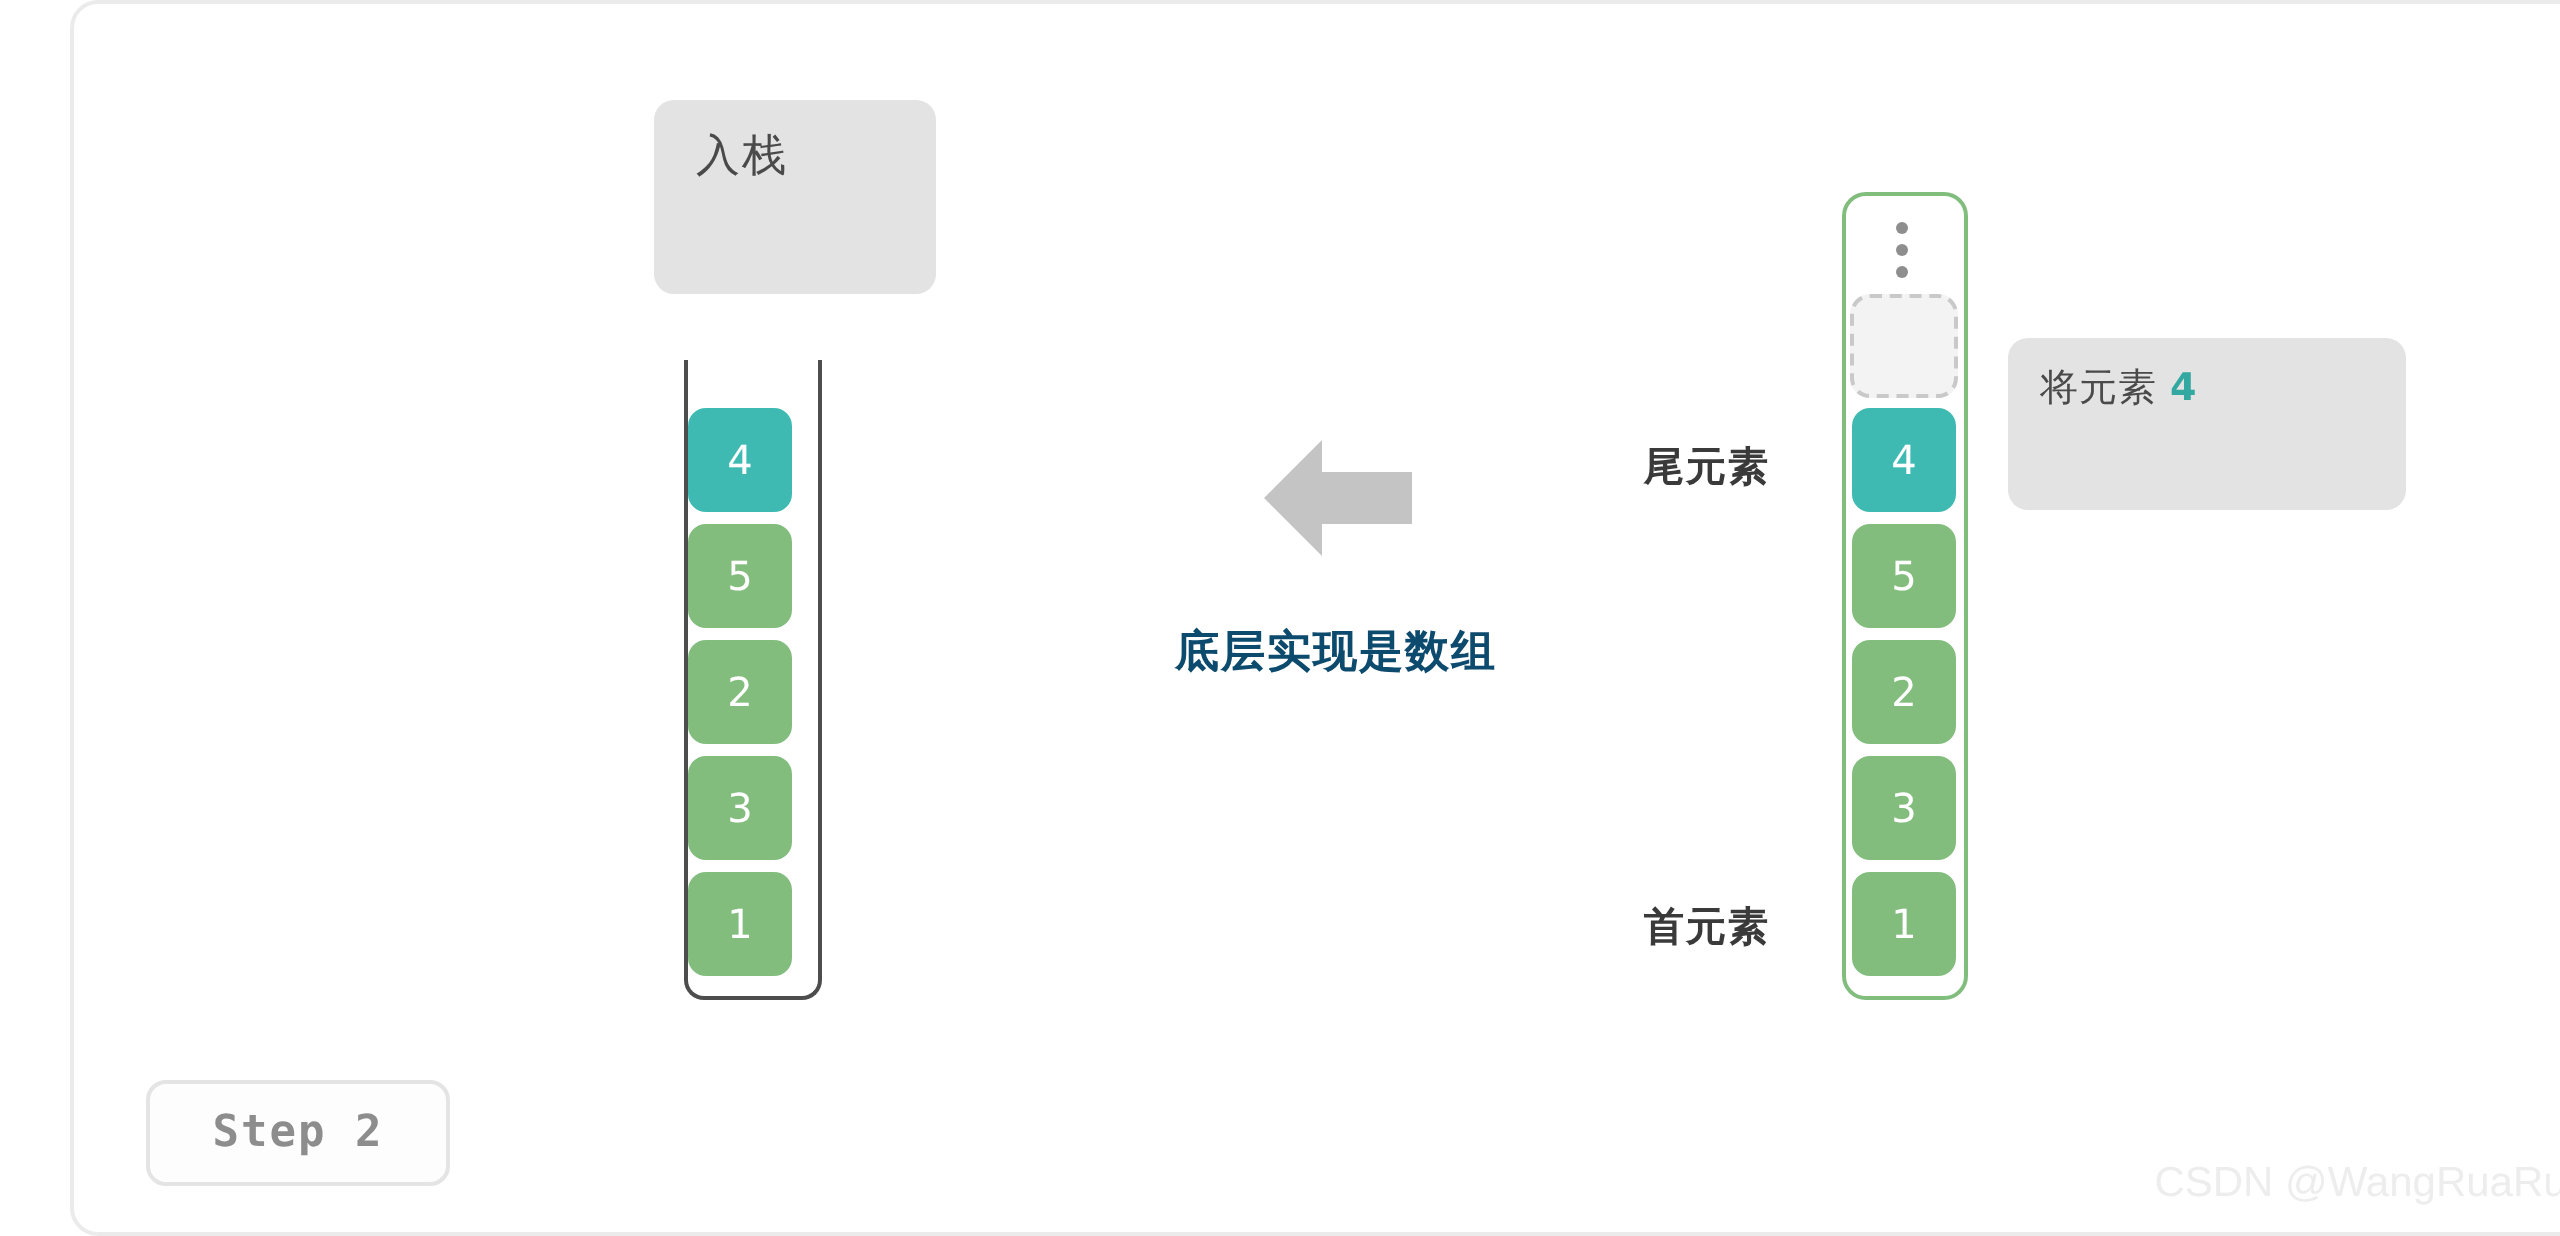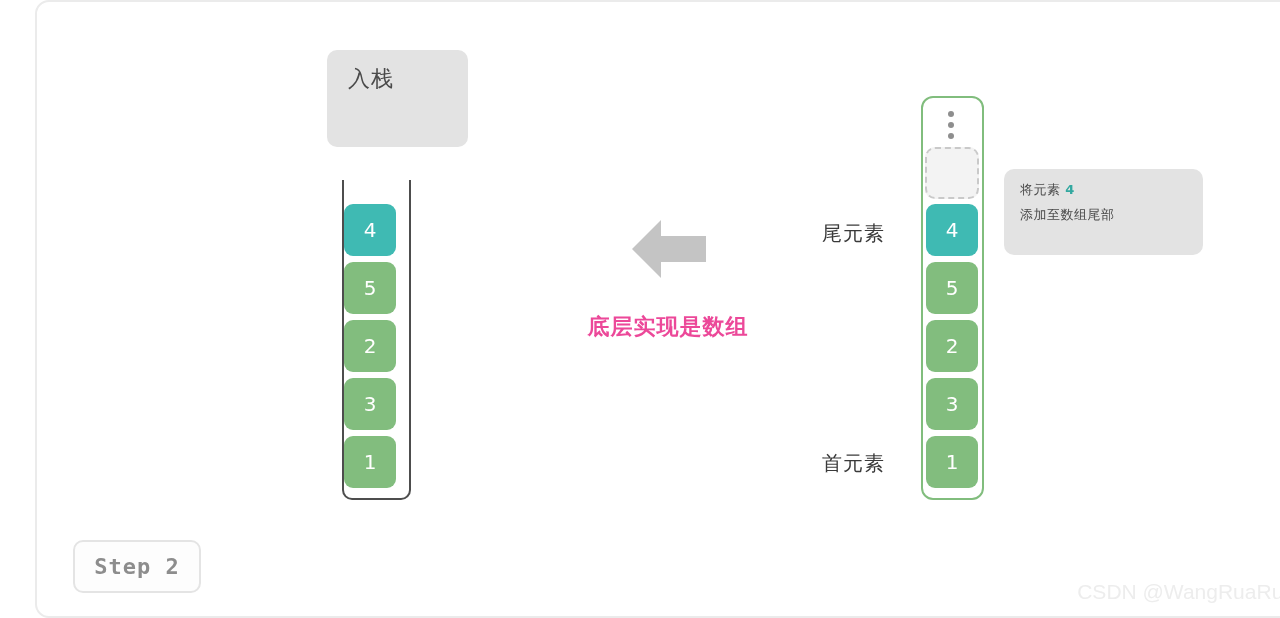--- a/index.html
+++ b/index.html
@@ -58,21 +58,21 @@
     color: #33a8a0;
     font-weight: bold;
   }
 
   #tail-callout {
     left: 967px;
     top: 167px;
     width: 199px;
     height: 86px;
     padding: 12px 0 0 16px;
-    font-size: 13px;
+    font-size: 19px;
     font-family: "DejaVu Sans", "Liberation Sans", sans-serif;
   }
   #tail-callout .line { letter-spacing: 0.5px; }
   #tail-callout .line + .line { margin-top: 6px; }
 
   
   #stack-container {
     position: absolute;
     left: 305px;
     top: 178px;
@@ -163,47 +163,47 @@
     top: 218px;
     width: 74px;
     height: 58px;
   }
   #center-caption {
     position: absolute;
     left: 500px;
     top: 308px;
     width: 262px;
     text-align: center;
-    color: #ec4899;
+    color: #0c4a6e;
     font-weight: bold;
     font-size: 22px;
     line-height: 1.55;
     font-family: "DejaVu Sans", "Liberation Sans", sans-serif;
     letter-spacing: 1px;
   }
 
   
   .side-label {
     position: absolute;
     color: #3a3a3a;
-    font-weight: normal;
+    font-weight: bold;
     font-size: 20px;
     font-family: "DejaVu Sans", "Liberation Sans", sans-serif;
     letter-spacing: 1px;
     white-space: nowrap;
   }
   #label-tail { left: 785px; top: 218px; }
   #label-head { left: 785px; top: 448px; }
 
   
   #step-badge {
     position: absolute;
     left: 36px;
     top: 538px;
-    width: 128px;
+    width: 152px;
     height: 53px;
     border: 2px solid #e4e4e4;
     border-radius: 10px;
     background: #fdfdfd;
     display: flex;
     align-items: center;
     justify-content: center;
     color: #8d8d8d;
     font-size: 22px;
     font-weight: bold;
@@ -264,20 +264,19 @@
   <div id="array-cells">
     <div class="cell teal">4</div>
     <div class="cell green">5</div>
     <div class="cell green">2</div>
     <div class="cell green">3</div>
     <div class="cell green">1</div>
   </div>
 
   <div id="tail-callout" class="callout">
     <div class="line"><span>将元素 </span><span class="teal-num">4</span></div>
-    <div class="line">添加至数组尾部</div>
   </div>
 
   <div id="step-badge">Step 2</div>
 
   <div id="watermark">CSDN @WangRuaRua</div>
 
 </div>
 
 </body></html>

